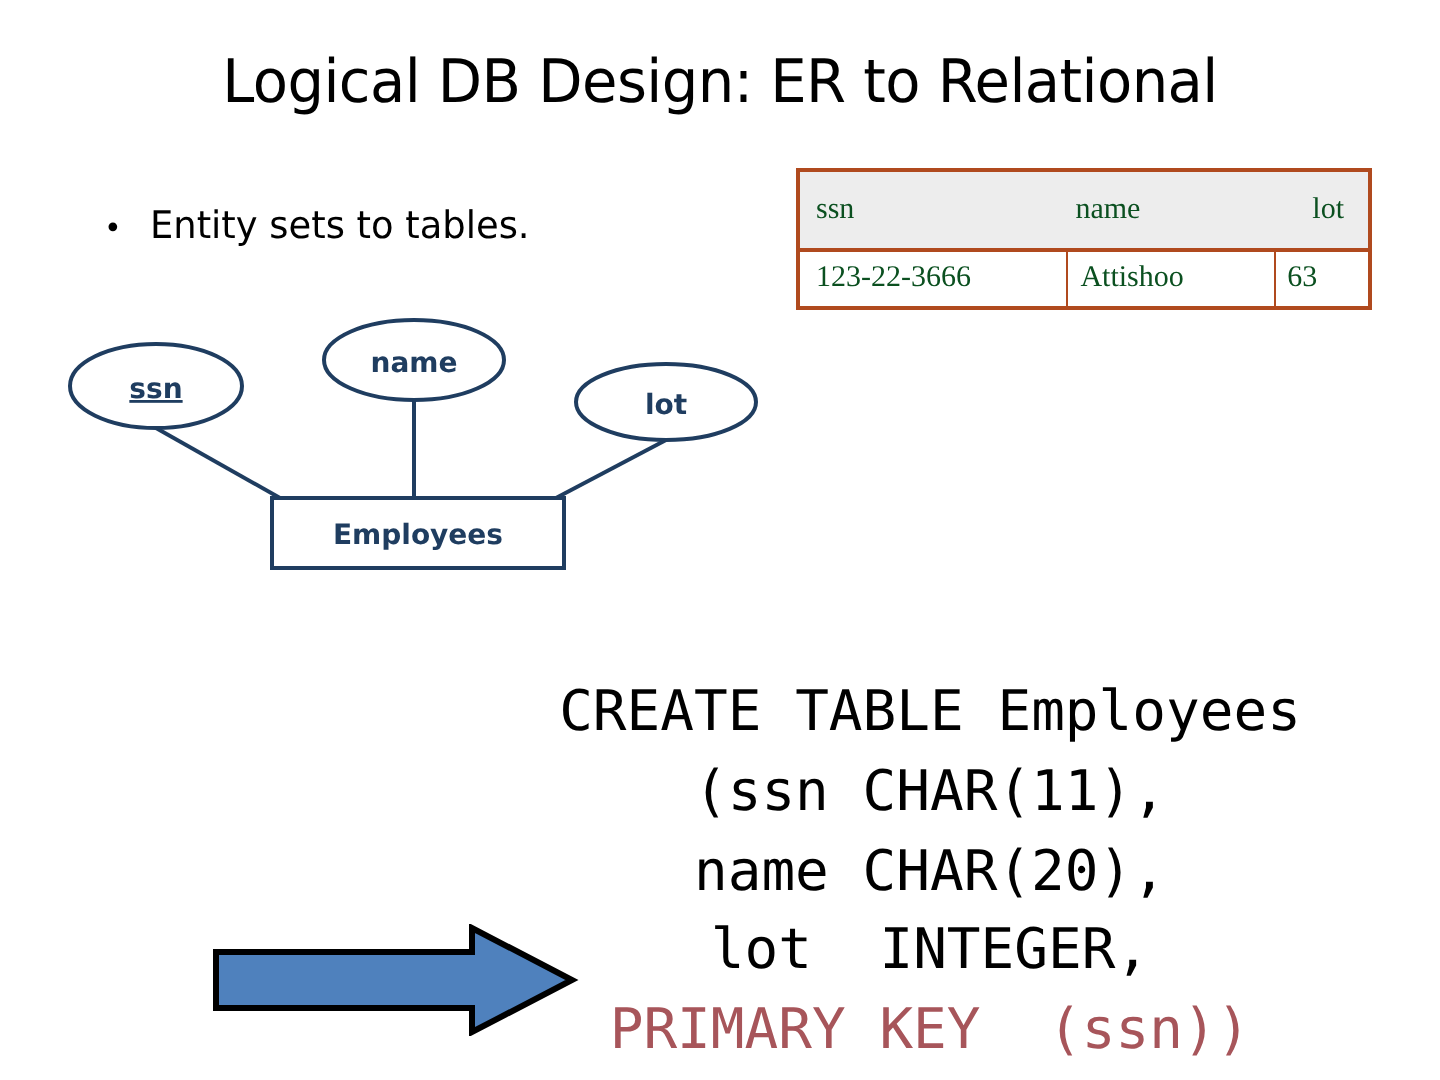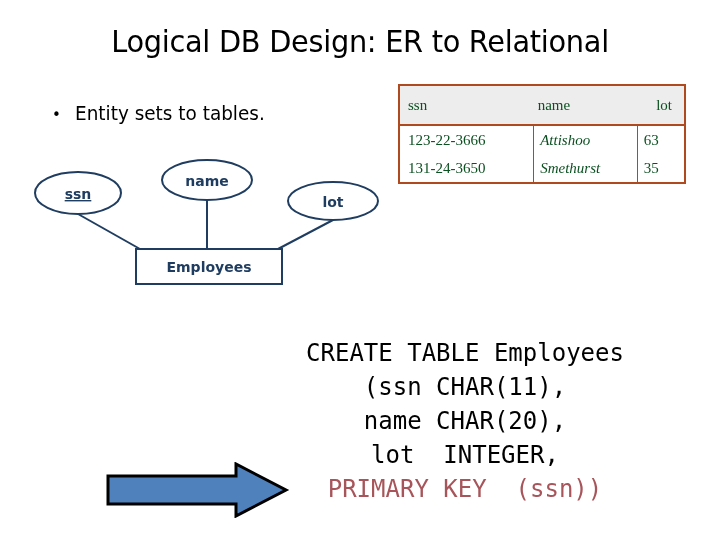--- a/index.html
+++ b/index.html
@@ -79,21 +79,21 @@
     border-left: 0;
     border-right: 0;
     border-top: 0;
     border-bottom: 2px solid #B04A1E;
     height: 40px;
   }
   #rel-table thead th.h-ssn  { text-align: left;  padding-left: 8px; width: 136px; }
   #rel-table thead th.h-name { text-align: left;  padding-left: 4px; width: 104px; }
   #rel-table thead th.h-lot  { text-align: right; padding-right: 12px; width: 48px; }
   #rel-table tbody td.c-ssn  { width: 136px; padding-left: 8px; }
-  #rel-table tbody td.c-name { width: 104px; padding-left: 6px; font-style: italic; }
+  #rel-table tbody td.c-name { width: 104px; padding-left: 6px; }
   #rel-table tbody td.c-lot  { width: 48px;  padding-left: 6px; }
   #rel-table tbody td { border-left: 1px solid #B04A1E; border-right: 1px solid #B04A1E; border-top: 0; border-bottom: 0; }
   #rel-table tbody td.c-ssn { border-left: 0; margin-left: 32px; }
   #rel-table tbody td.c-lot { border-right: 0; }
 
   
   #er { position: absolute; left: 0px; top: 150px; width: 400px; height: 150px; }
   #er svg { display: block; }
   .er-label {
     font-family: "DejaVu Sans", sans-serif;
@@ -104,21 +104,21 @@
   .er-label-pk { text-decoration: underline; }
 
   
   #sql {
     position: absolute;
     left: 250px;
     top: 336px;
     width: 430px;
     text-align: center;
     font-family: "DejaVu Sans Mono", monospace;
-    font-size: 24px;
+    font-size: 28px;
     line-height: 1.42;
     color: #000000;
     white-space: pre;
   }
   #sql .pk { color: #A7555A; }
 
   
   #arrow { position: absolute; left: 100px; top: 462px; width: 195px; height: 56px; }
 </style>
 </head>
@@ -139,25 +139,20 @@
         <th class="h-ssn">ssn</th>
         <th class="h-name">name</th>
         <th class="h-lot">lot</th>
       </tr>
     </thead>
     <tbody>
       <tr>
         <td class="c-ssn">123-22-3666</td>
         <td class="c-name">Attishoo</td>
         <td class="c-lot">63</td>
-      </tr>
-      <tr>
-        <td class="c-ssn">131-24-3650</td>
-        <td class="c-name">Smethurst</td>
-        <td class="c-lot">35</td>
       </tr>
     </tbody>
   </table>
 
   <div id="er">
     <svg width="400" height="150" viewBox="0 0 400 150" xmlns="http://www.w3.org/2000/svg">
       <g fill="none" stroke="#1F3D60" stroke-width="2">
 
         <line x1="78" y1="64" x2="140" y2="99"></line>
         <line x1="207" y1="50" x2="207" y2="98"></line>

